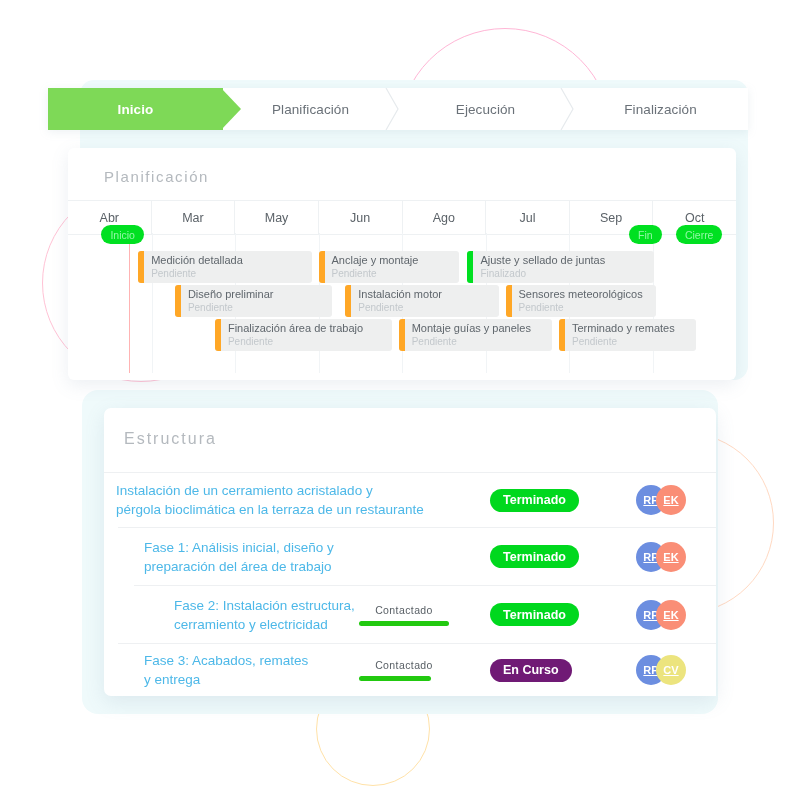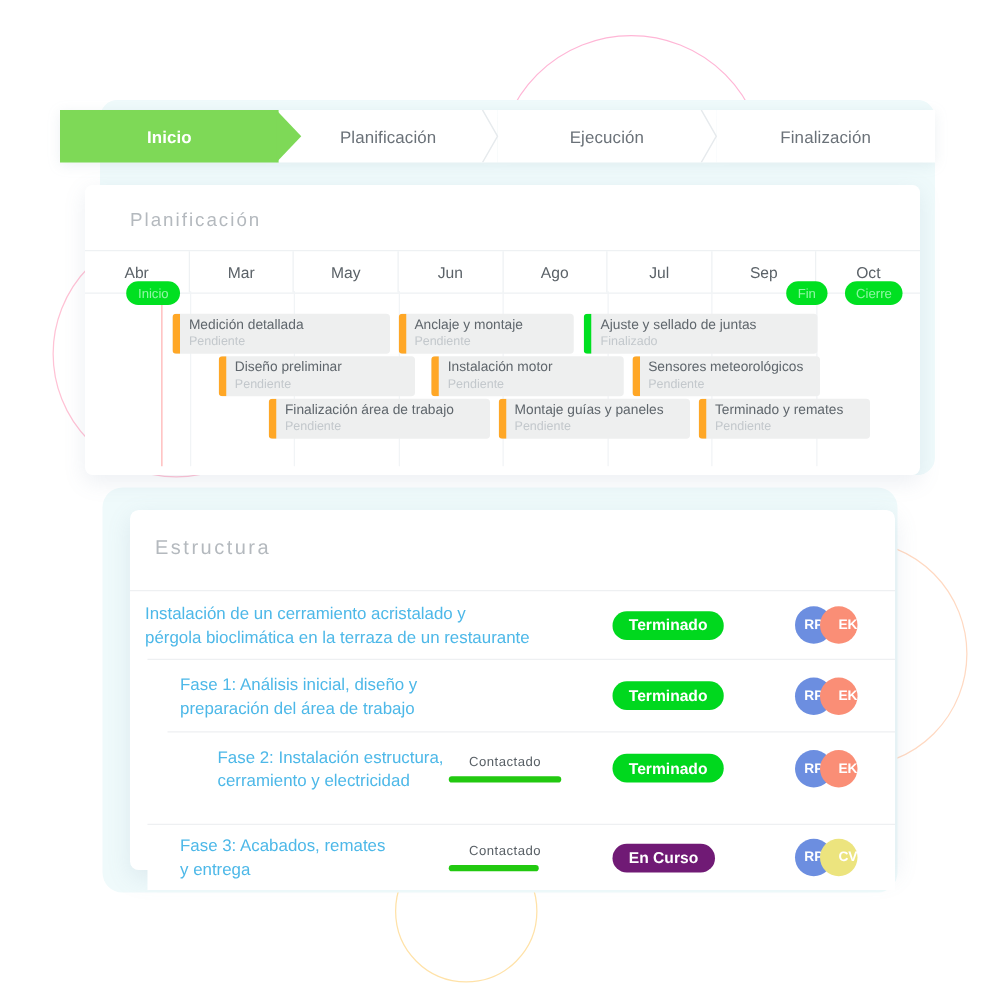--- a/index.html
+++ b/index.html
@@ -66,23 +66,23 @@
   .srow .smid{position:absolute;text-align:center;}
   .smid .mlabel{font-size:10.5px;color:#585f65;letter-spacing:.4px;}
   .smid .mbar{margin-top:5px;height:5px;border-radius:3px;background:#22c910;}
   .pill{position:absolute;height:23px;border-radius:12px;display:flex;align-items:center;
         justify-content:center;padding:0 13px;font-size:12.5px;color:#fff;font-weight:bold;
         white-space:nowrap;}
   .pill.green{background:#00d81e;}
   .pill.yellow{background:#701a75;}
   .avs{position:absolute;width:52px;height:30px;}
   .av{position:absolute;top:0;width:30px;height:30px;border-radius:50%;
-      display:flex;align-items:center;justify-content:center;font-size:11px;color:#fff;font-weight:bold;}
+      display:flex;align-items:center;justify-content:center;font-size:11px;color:#fff;font-weight:bold;text-decoration:underline;}
   .av.a{left:0;background:#6c8ee0;z-index:1;}
-  .av.b{left:20px;z-index:2;justify-content:flex-end;}
+  .av.b{left:20px;z-index:2;}
 </style>
 </head>
 <body>
 
 <div id="stage">
 
   <div class="deco deco-pink-top"></div>
   <div class="deco deco-pink-left"></div>
   <div class="deco deco-peach-right"></div>
   <div class="deco deco-yellow-bot"></div>
@@ -247,21 +247,21 @@
           </div>
           <div class="avs" style="left: 502px;">
             <div class="av a" style="background: rgb(108, 142, 224);">
               <span>RP</span>
             </div>
             <div class="av b" style="background: rgb(250, 142, 118);">
               <span>EK</span>
             </div>
           </div>
         </div>
-        <div class="srow" style="top: 251px; left: 14px; width: 598px; height: 53px;">
+        <div class="srow" style="top: 235px; left: 14px; width: 598px; height: 53px;">
           <div class="stext" style="margin-left: 26px; max-width: 350px;">
             <div>Fase 3: Acabados, remates</div>
             <div> y entrega</div>
           </div>
           <div class="smid" style="left: 241px; width: 90px;">
             <div class="mlabel">Contactado</div>
             <div class="mbar" style="width: 80%;"></div>
           </div>
           <div class="pill yellow" style="left: 372px;">
             <span>En Curso</span>

